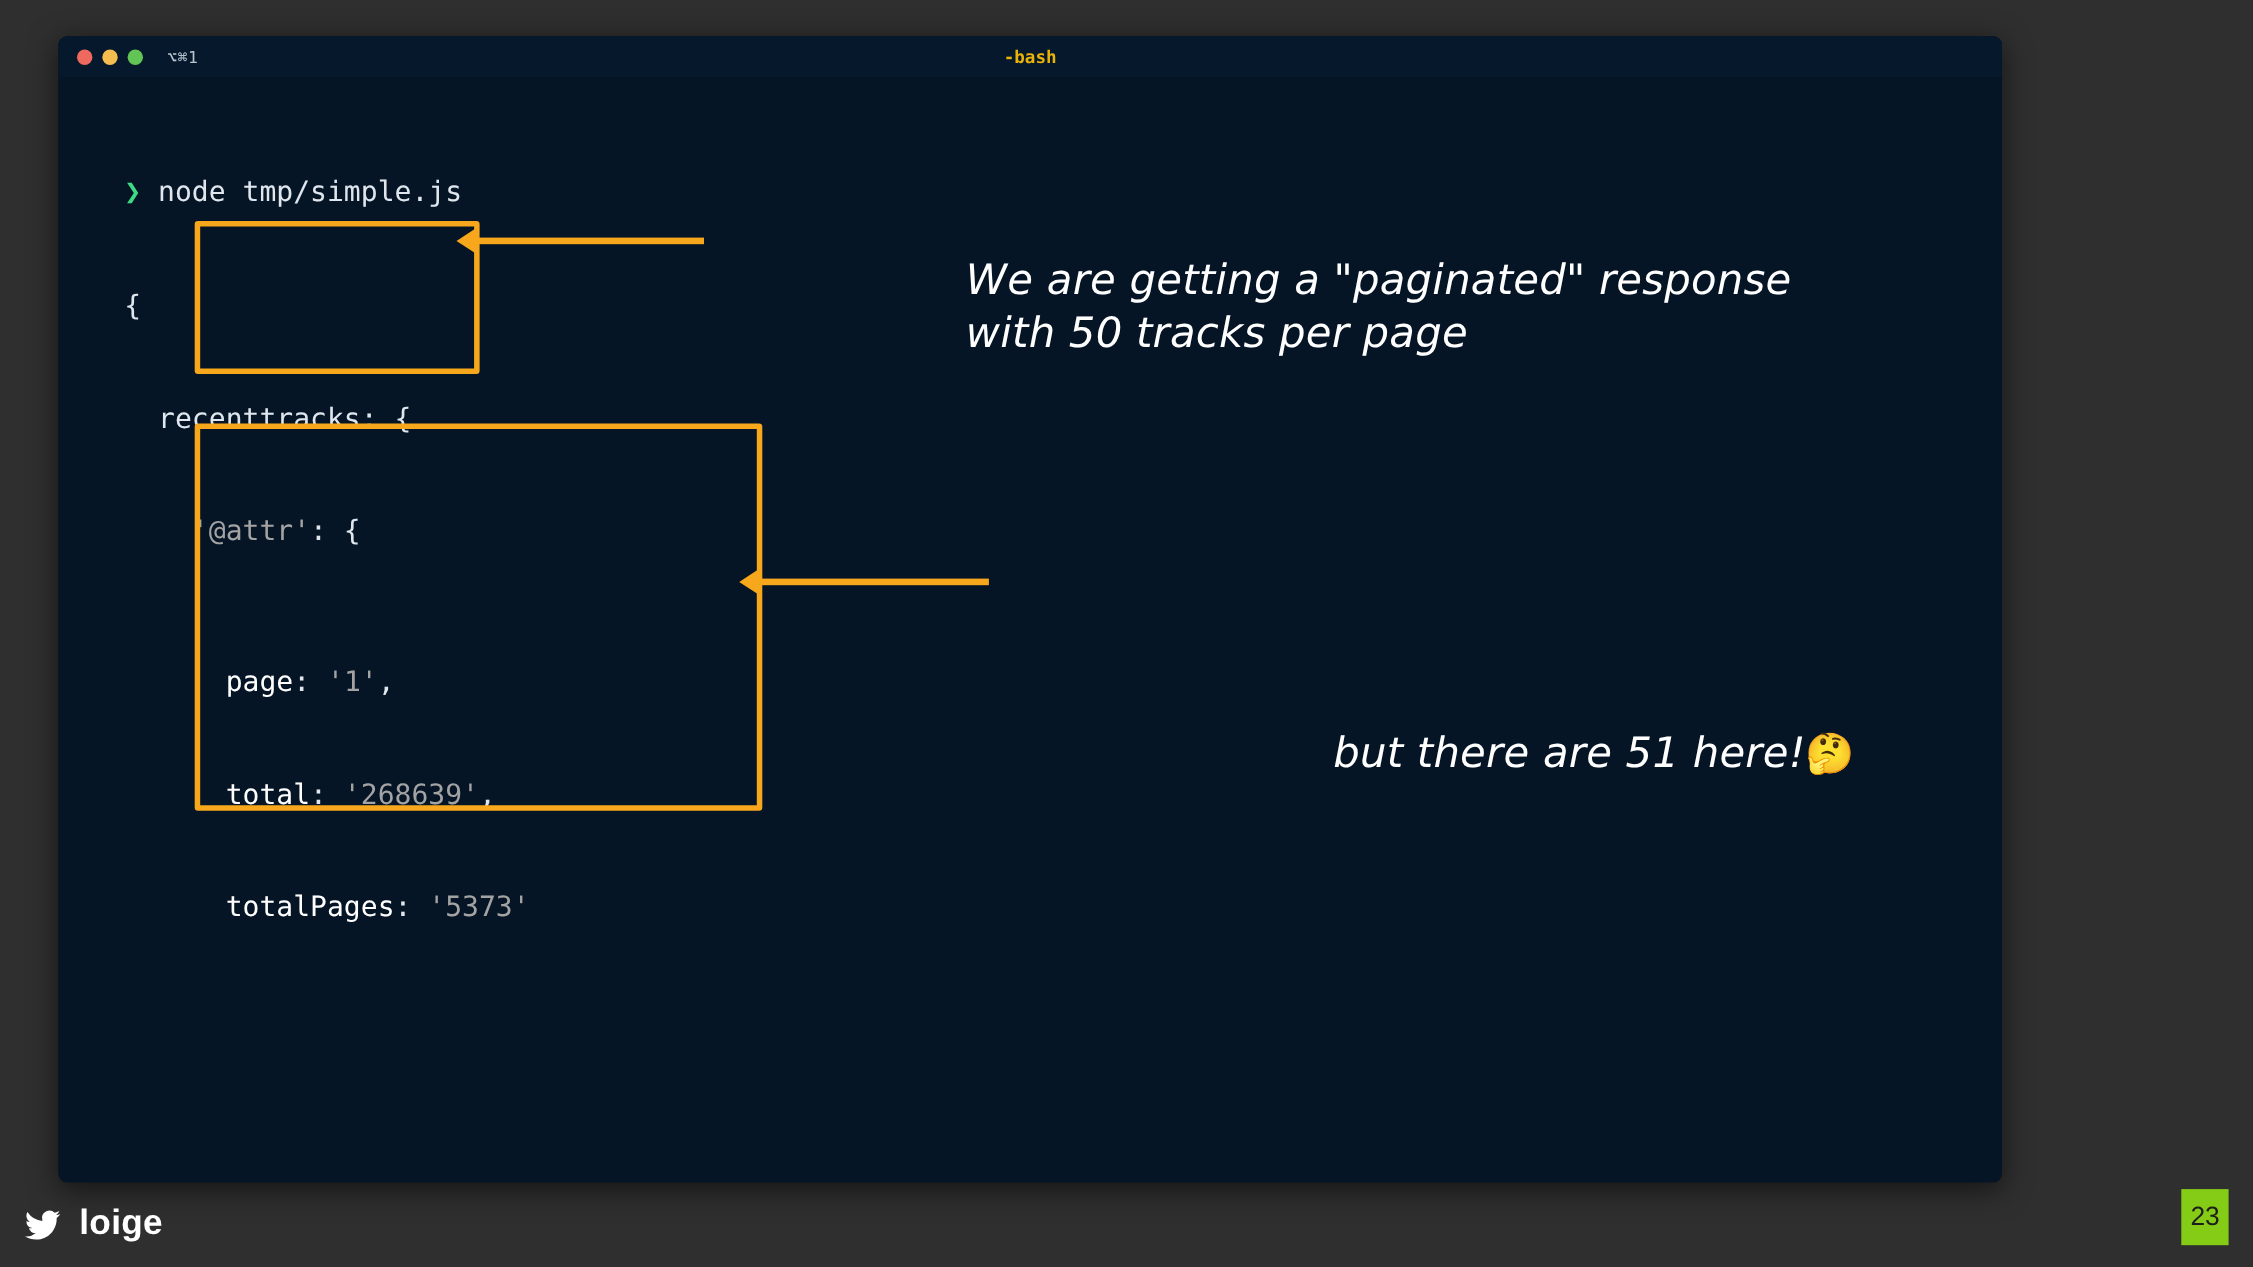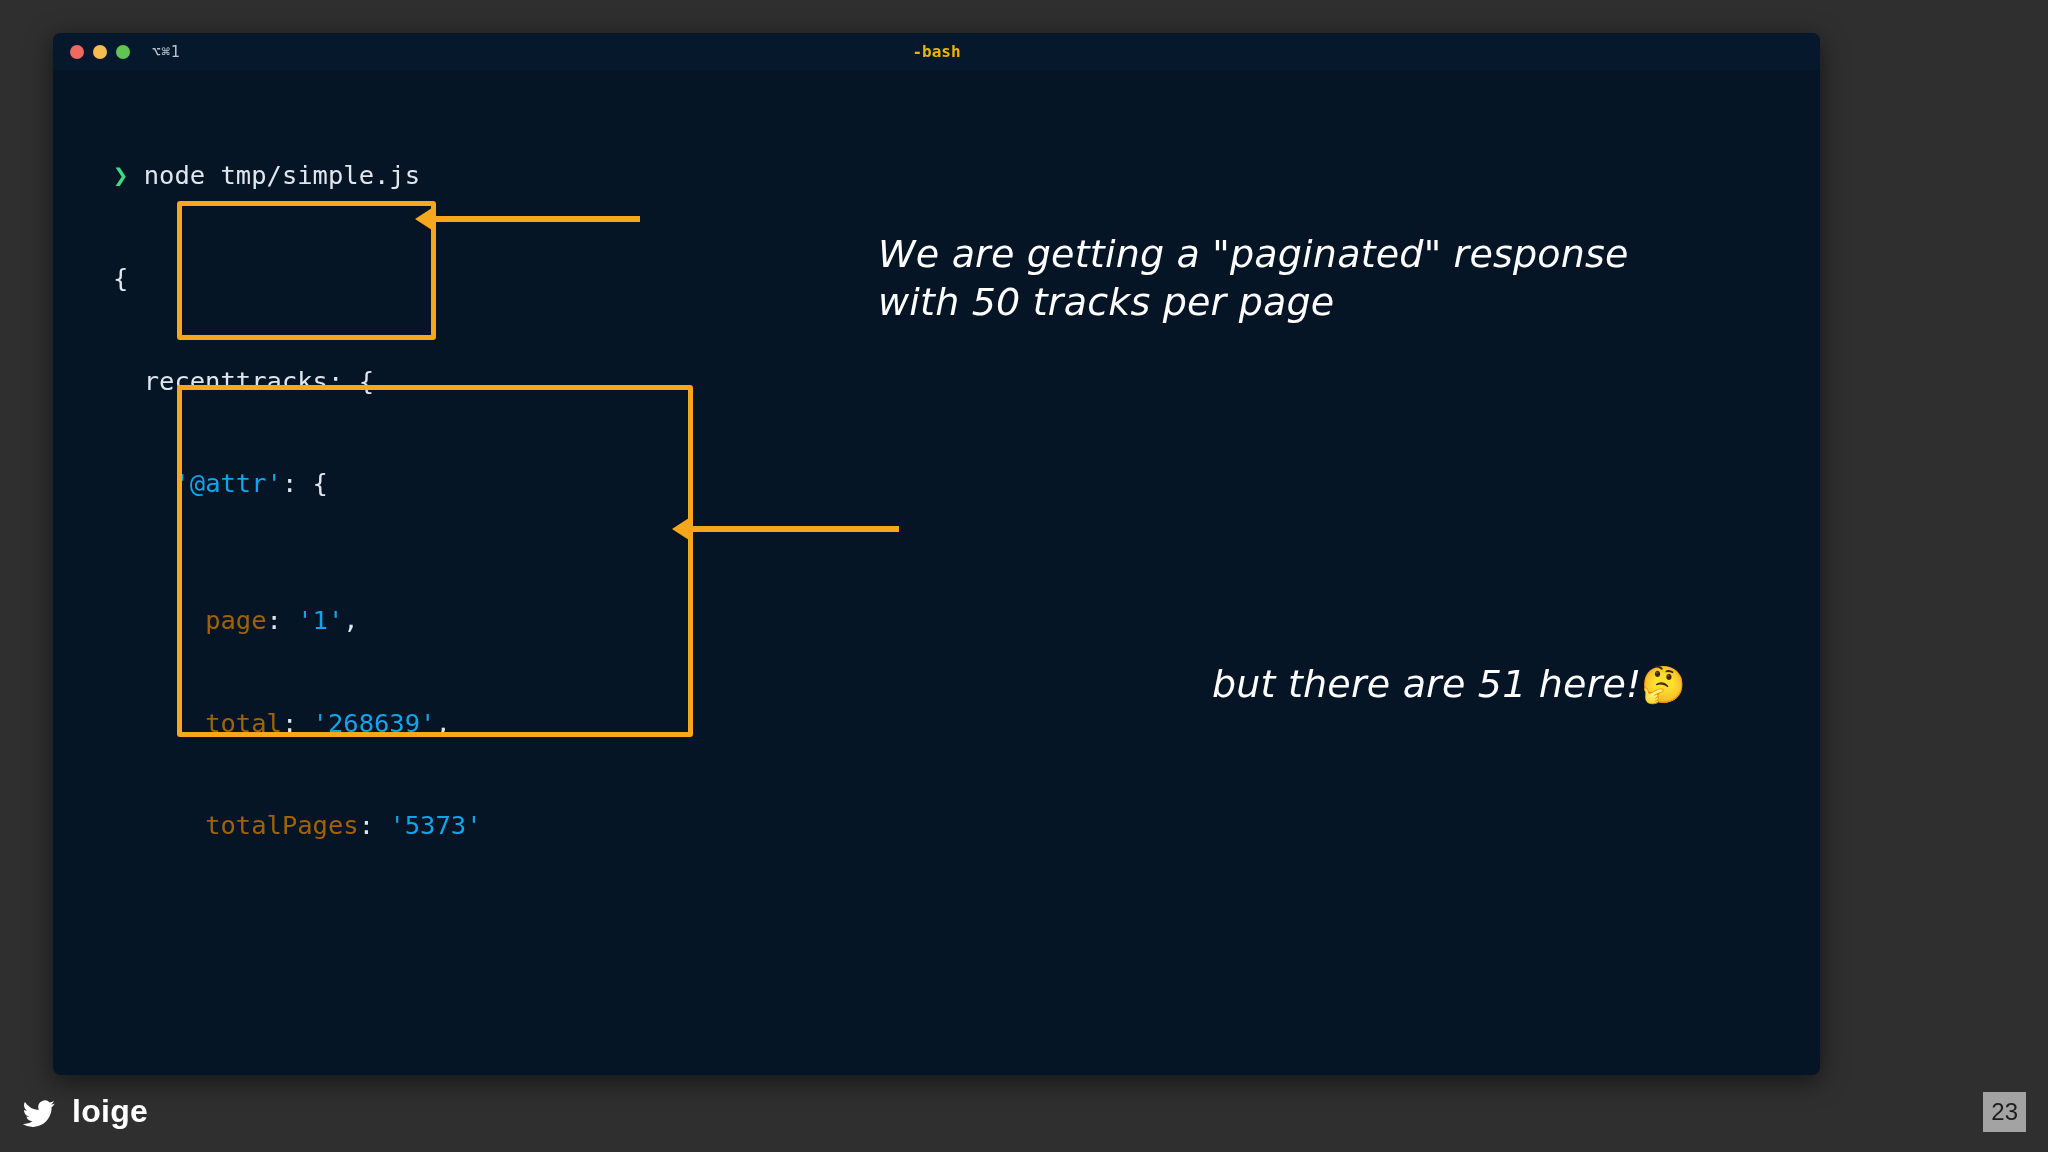--- a/index.html
+++ b/index.html
@@ -57,22 +57,22 @@
   .term-body {
     padding: 20px 0 0 60px;
     font-family: "DejaVu Sans Mono", monospace;
     font-size: 25.5px;
     line-height: 34.2px;
     color: #dfe6ee;
     white-space: pre;
   }
   .line { height: 34.2px; }
   .prompt { color: #3ddc84; font-weight: bold; }
-  .key    { color: #a16207; }
-  .str    { color: #0ea5e9; margin-top: 12px; }
+  .key    { color: #ffffff; }
+  .str    { color: #a3a3a3; margin-top: 12px; }
   .punct  { color: #dfe6ee; }
 
   
   .hl-box {
     position: absolute;
     border: 5px solid #f7a71b;
     border-radius: 3px;
     pointer-events: none;
   }
   #hl-attr  { left: 124px; top: 168px;  width: 259px; height: 139px; }
@@ -115,22 +115,22 @@
   .bird { width: 34px; height: 30px; display: block; }
   .handle {
     color: #ffffff;
     font-size: 32px;
     font-weight: bold;
     letter-spacing: .3px;
   }
   .page-num {
     position: absolute;
     right: 22px; bottom: 20px;
-    min-width: 42px; height: 40px;
-    background: #a3a3a3;
+    min-width: 42px; height: 51px;
+    background: #84cc16;
     color: #1d1d1d;
     font-size: 24px;
     display: flex; align-items: center; justify-content: center;
     padding: 0 8px;
   }
 </style>
 </head>
 <body>
 
 <div class="slide">

